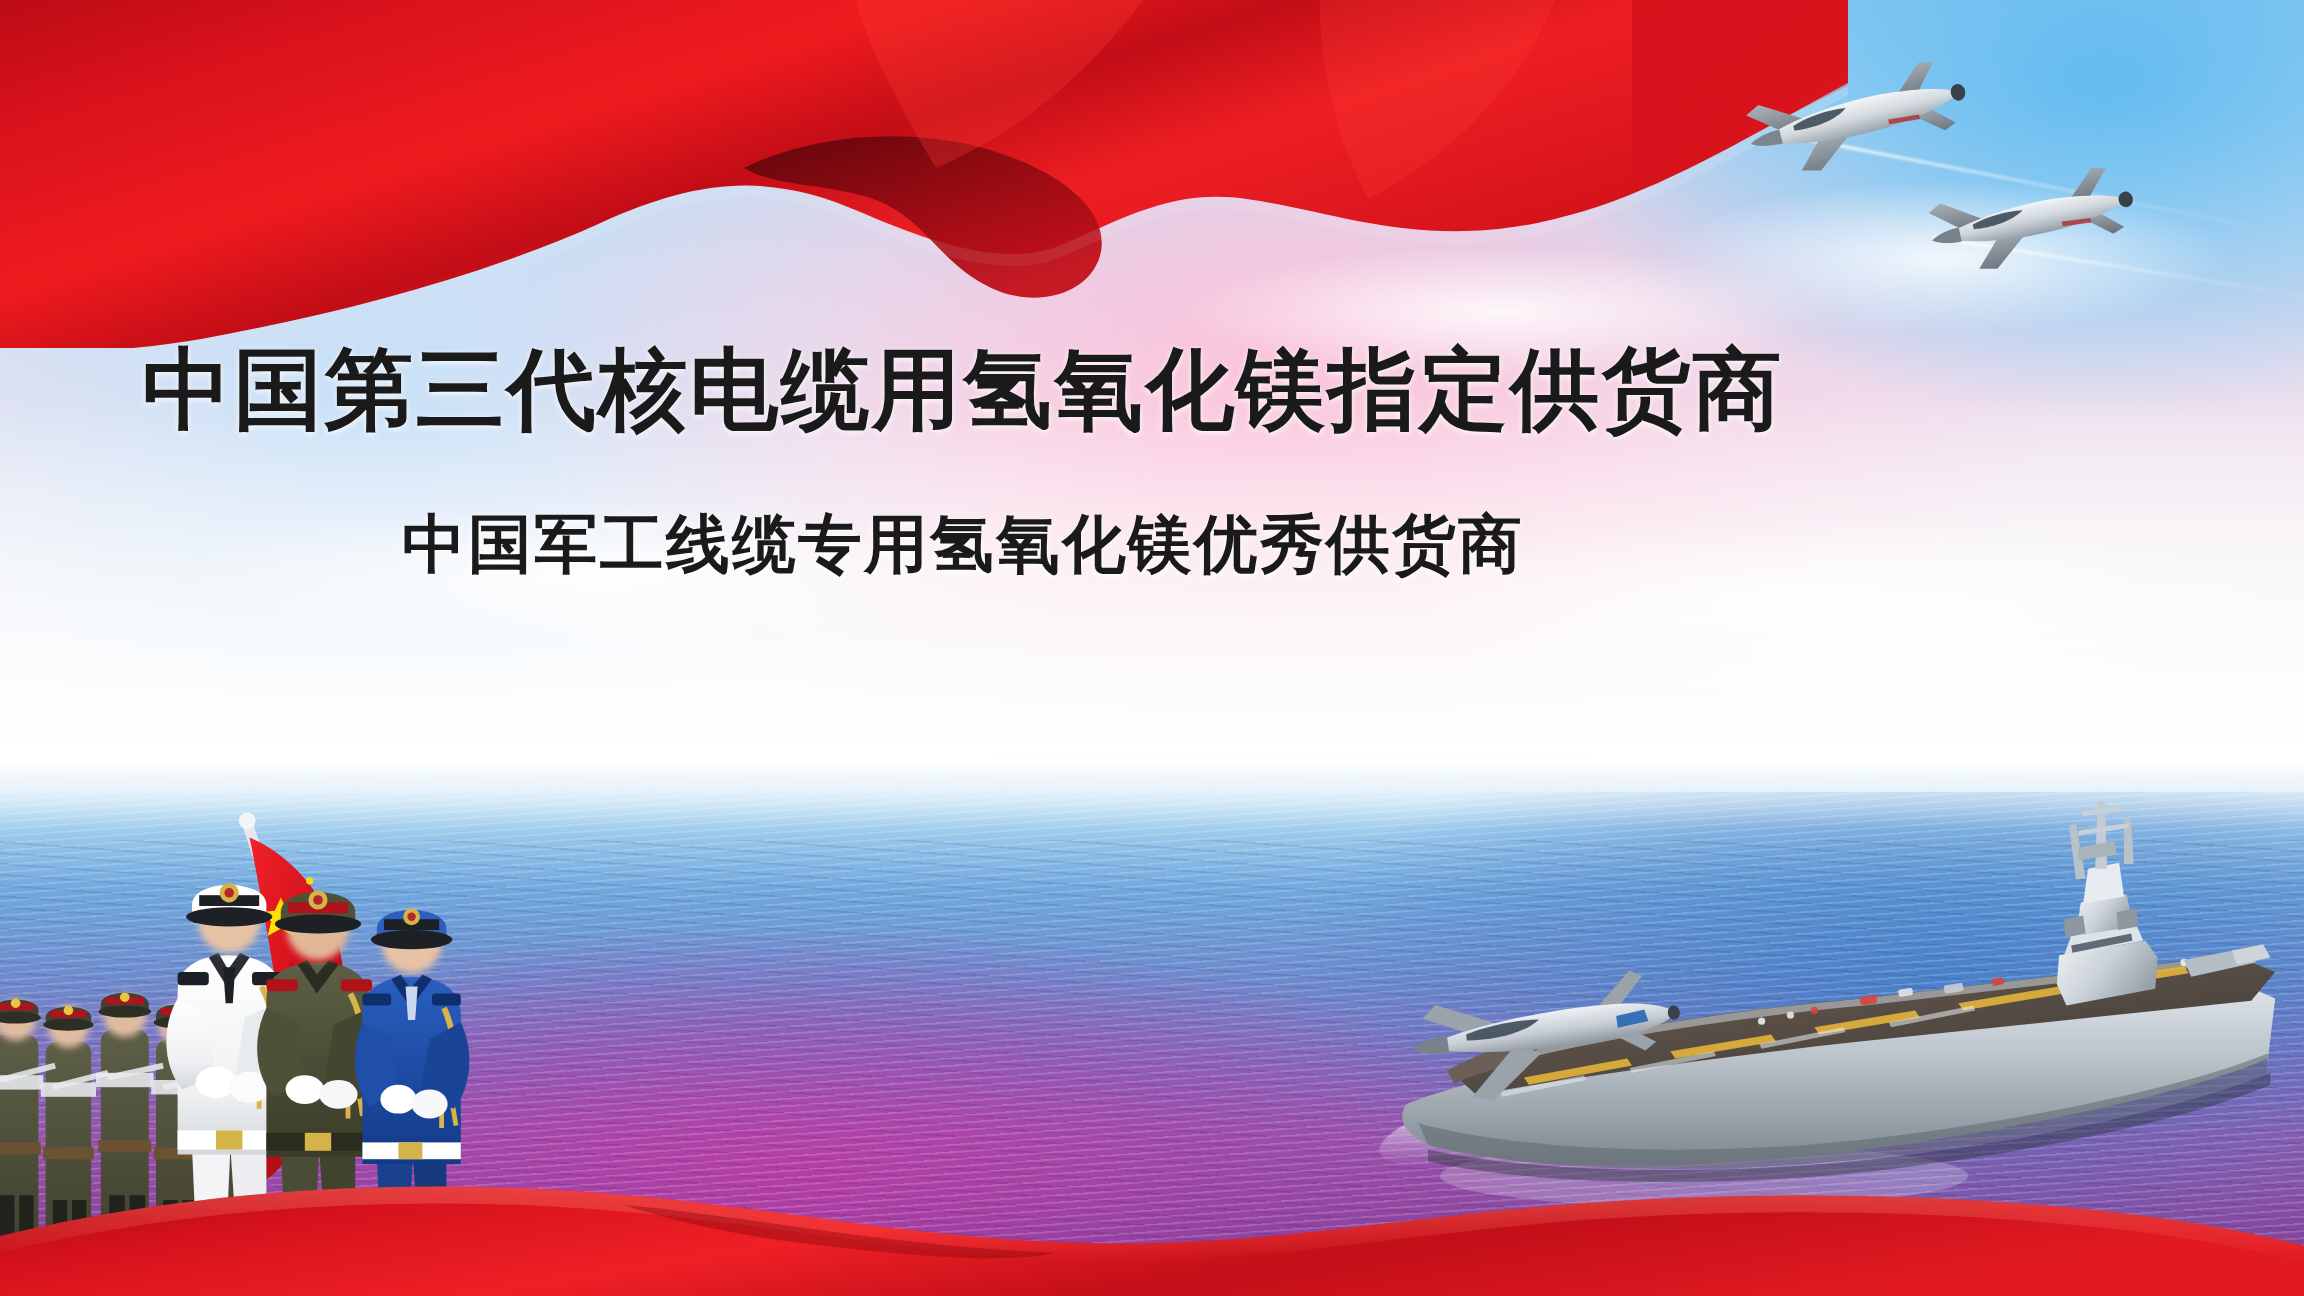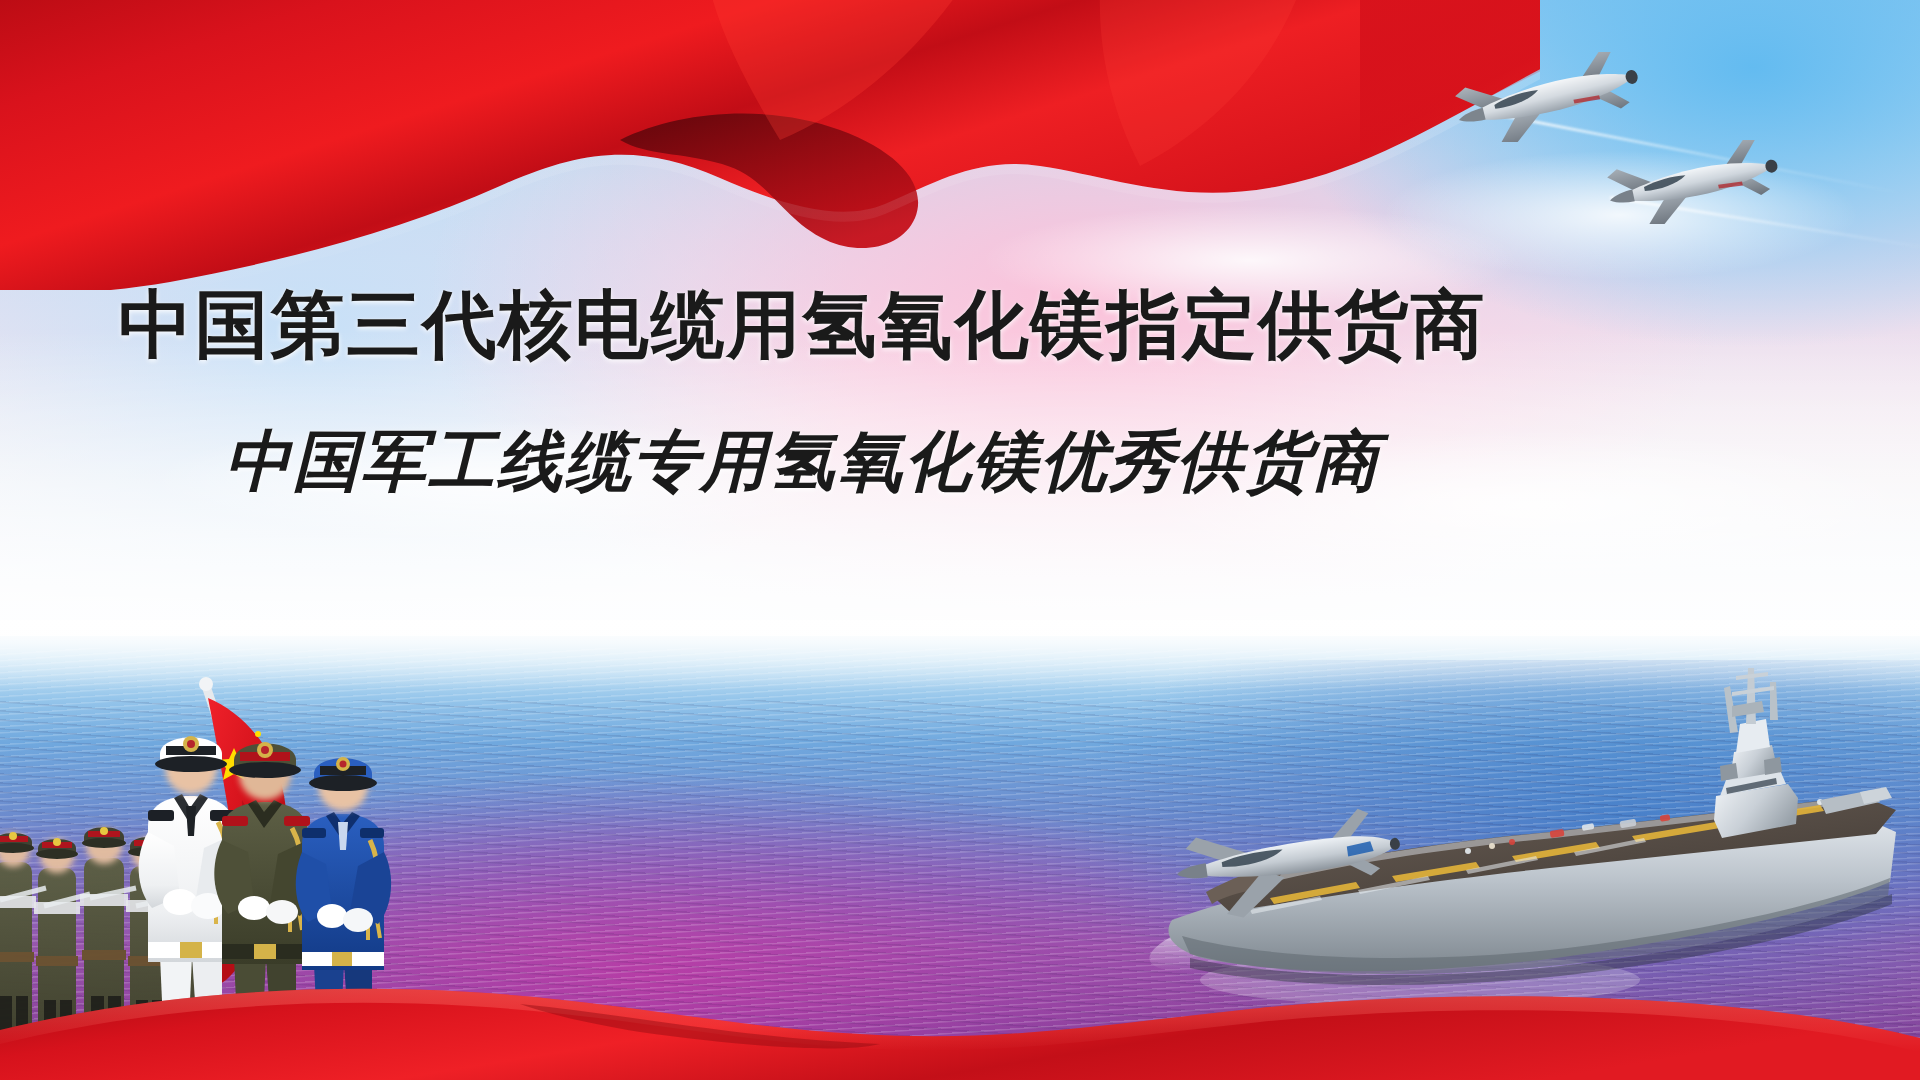--- a/index.html
+++ b/index.html
@@ -66,21 +66,21 @@
   .headline{
     position:absolute;left:0;width:1605px;
     text-align:center;
     color:#1a1a1a;
     font-weight:700;
     letter-spacing:2px;
     white-space:nowrap;
     text-shadow:0 2px 5px rgba(255,255,255,.85), 0 0 1px rgba(255,255,255,.9);
   }
   #line1{ top:288px; font-size:74px; line-height:1; }
-  #line2{ top:428px; font-size:66px; line-height:1;font-style:italic; }
+  #line2{ top:428px; font-size:53px; line-height:1; }
 
   
   .ocean{
     position:absolute;left:0;top:636px;width:1920px;height:444px;
     background:
       linear-gradient(180deg,
         rgba(236,246,252,1) 0%,
         rgba(200,228,246,1) 6%,
         rgba(150,198,235,1) 14%,
         rgba(112,168,222,1) 24%,

